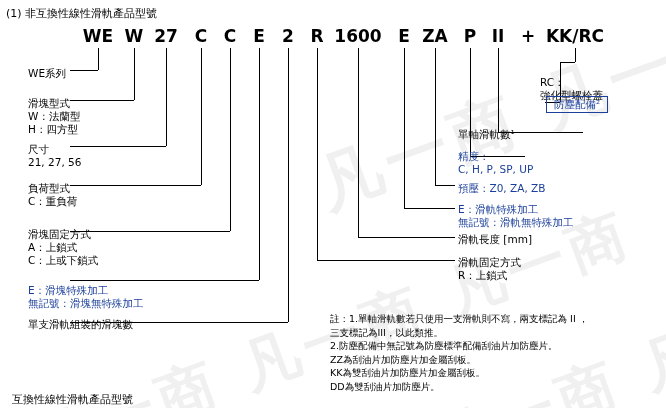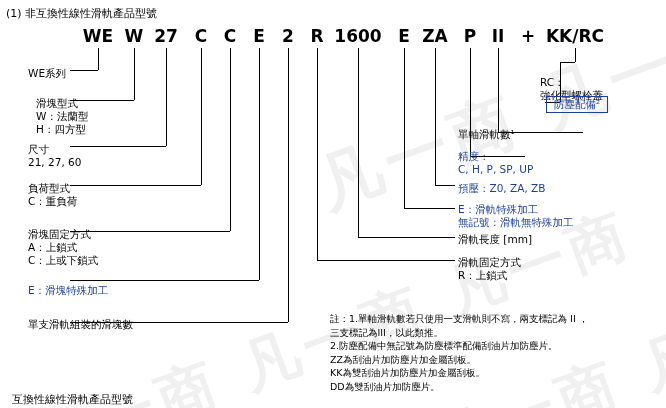--- a/index.html
+++ b/index.html
@@ -152,40 +152,41 @@
     <div class="hline" style="left: 358px; top: 237px; width: 97px;"></div>
     <div class="hline" style="left: 404px; top: 208px; width: 51px;"></div>
     <div class="hline" style="left: 435px; top: 185px; width: 20px;"></div>
     <div class="hline" style="left: 470px; top: 156px; width: 55px;"></div>
     <div class="hline" style="left: 498px; top: 132px; width: 85px;"></div>
     <div class="hline" style="left: 560px; top: 62px; width: 15px;"></div>
     <div class="hline" style="left: 545px; top: 102px; width: 15px;"></div>
     <div class="lbl" style="left: 28px; top: 67px;">
       <div>WE系列</div>
     </div>
-    <div class="lbl" style="left: 28px; top: 97px; margin-left: 8px;">
+    <div class="lbl" style="left: 28px; top: 97px;">
       <div>滑塊型式</div>
       <div>W：法蘭型</div>
       <div>H：四方型</div>
     </div>
     <div class="lbl" style="left: 28px; top: 143px;">
       <div>尺寸</div>
-      <div>21, 27, 60</div>
+      <div>21, 27, 56</div>
     </div>
     <div class="lbl" style="left: 28px; top: 182px;">
       <div>負荷型式</div>
       <div>C：重負荷</div>
     </div>
     <div class="lbl" style="left: 28px; top: 228px;">
       <div>滑塊固定方式</div>
       <div>A：上鎖式</div>
       <div>C：上或下鎖式</div>
     </div>
     <div class="lbl blue" style="left: 28px; top: 284px;">
       <div>E：滑塊特殊加工</div>
+      <div>無記號：滑塊無特殊加工</div>
     </div>
     <div class="lbl" style="left: 28px; top: 318px;">
       <div>單支滑軌組裝的滑塊數</div>
     </div>
     <div class="lbl" style="left: 458px; top: 128px;">
       <div>單軸滑軌數¹</div>
     </div>
     <div class="lbl blue" style="left: 458px; top: 150px;">
       <div>精度：</div>
       <div>C, H, P, SP, UP</div>

